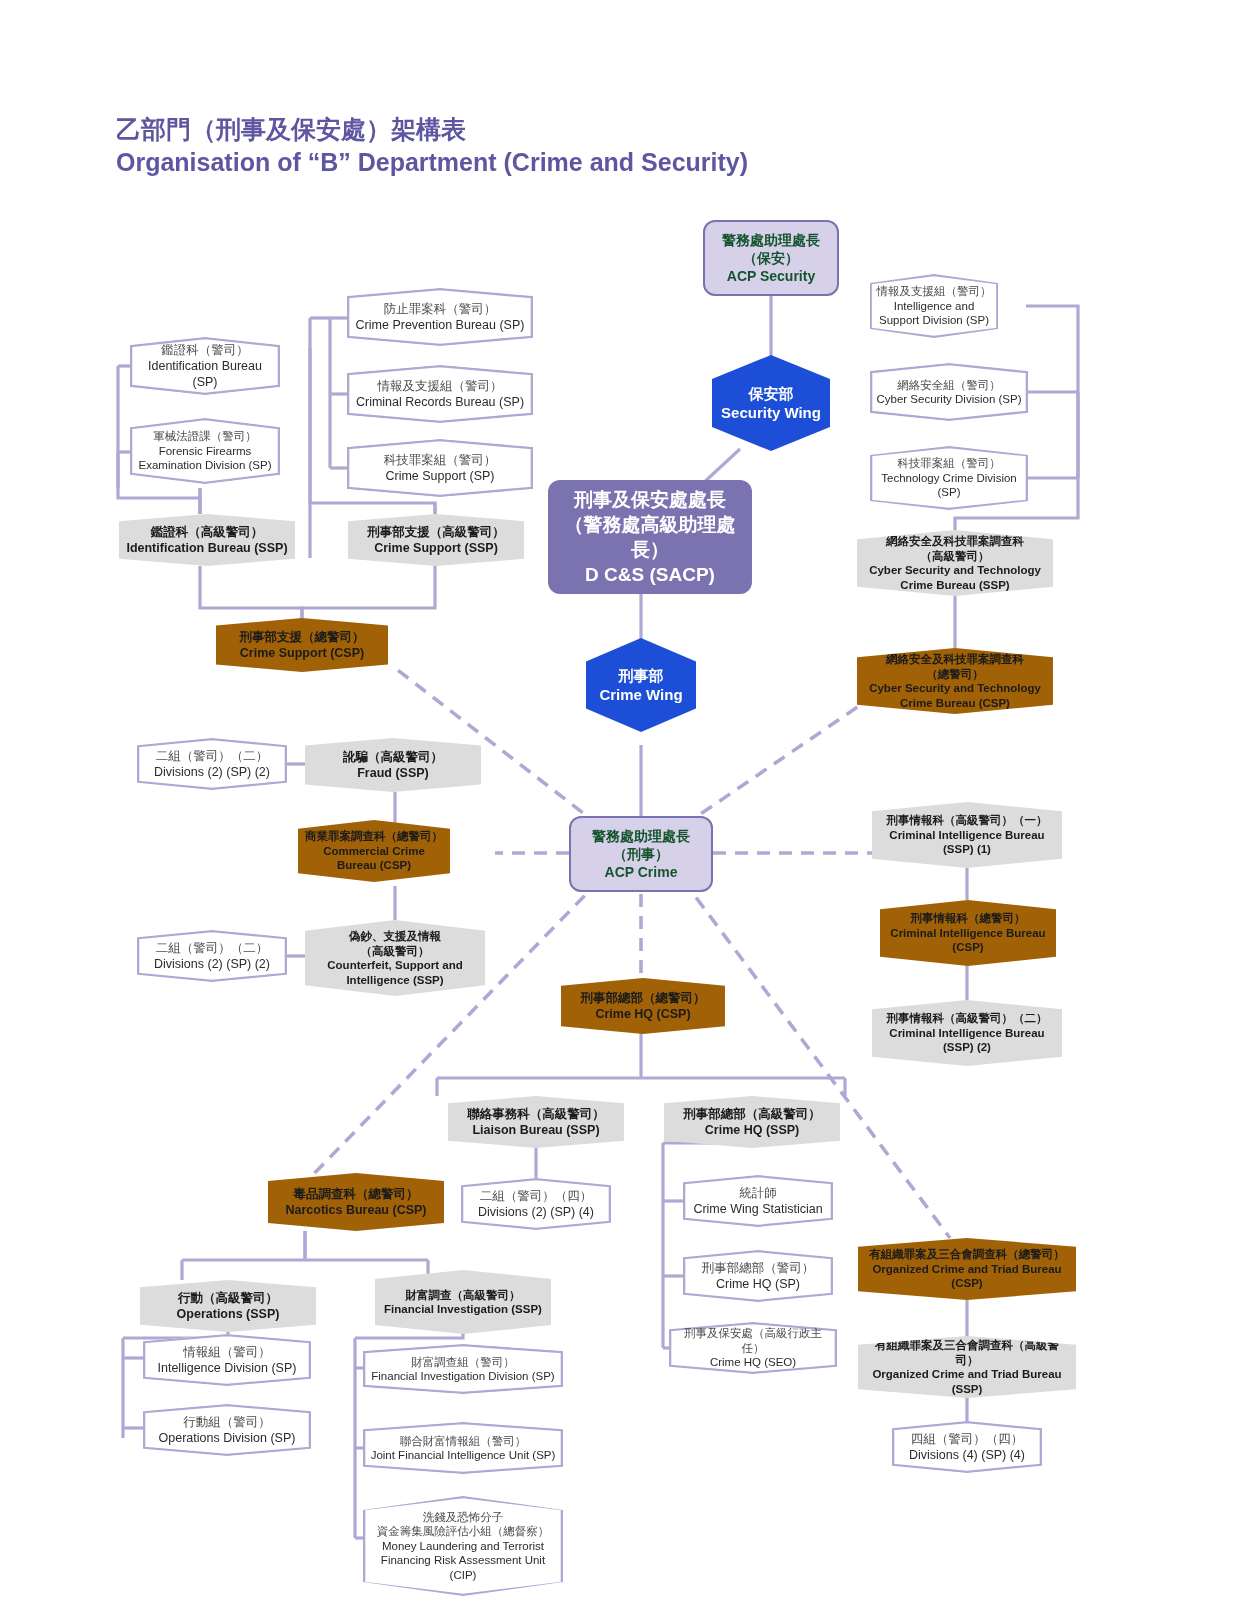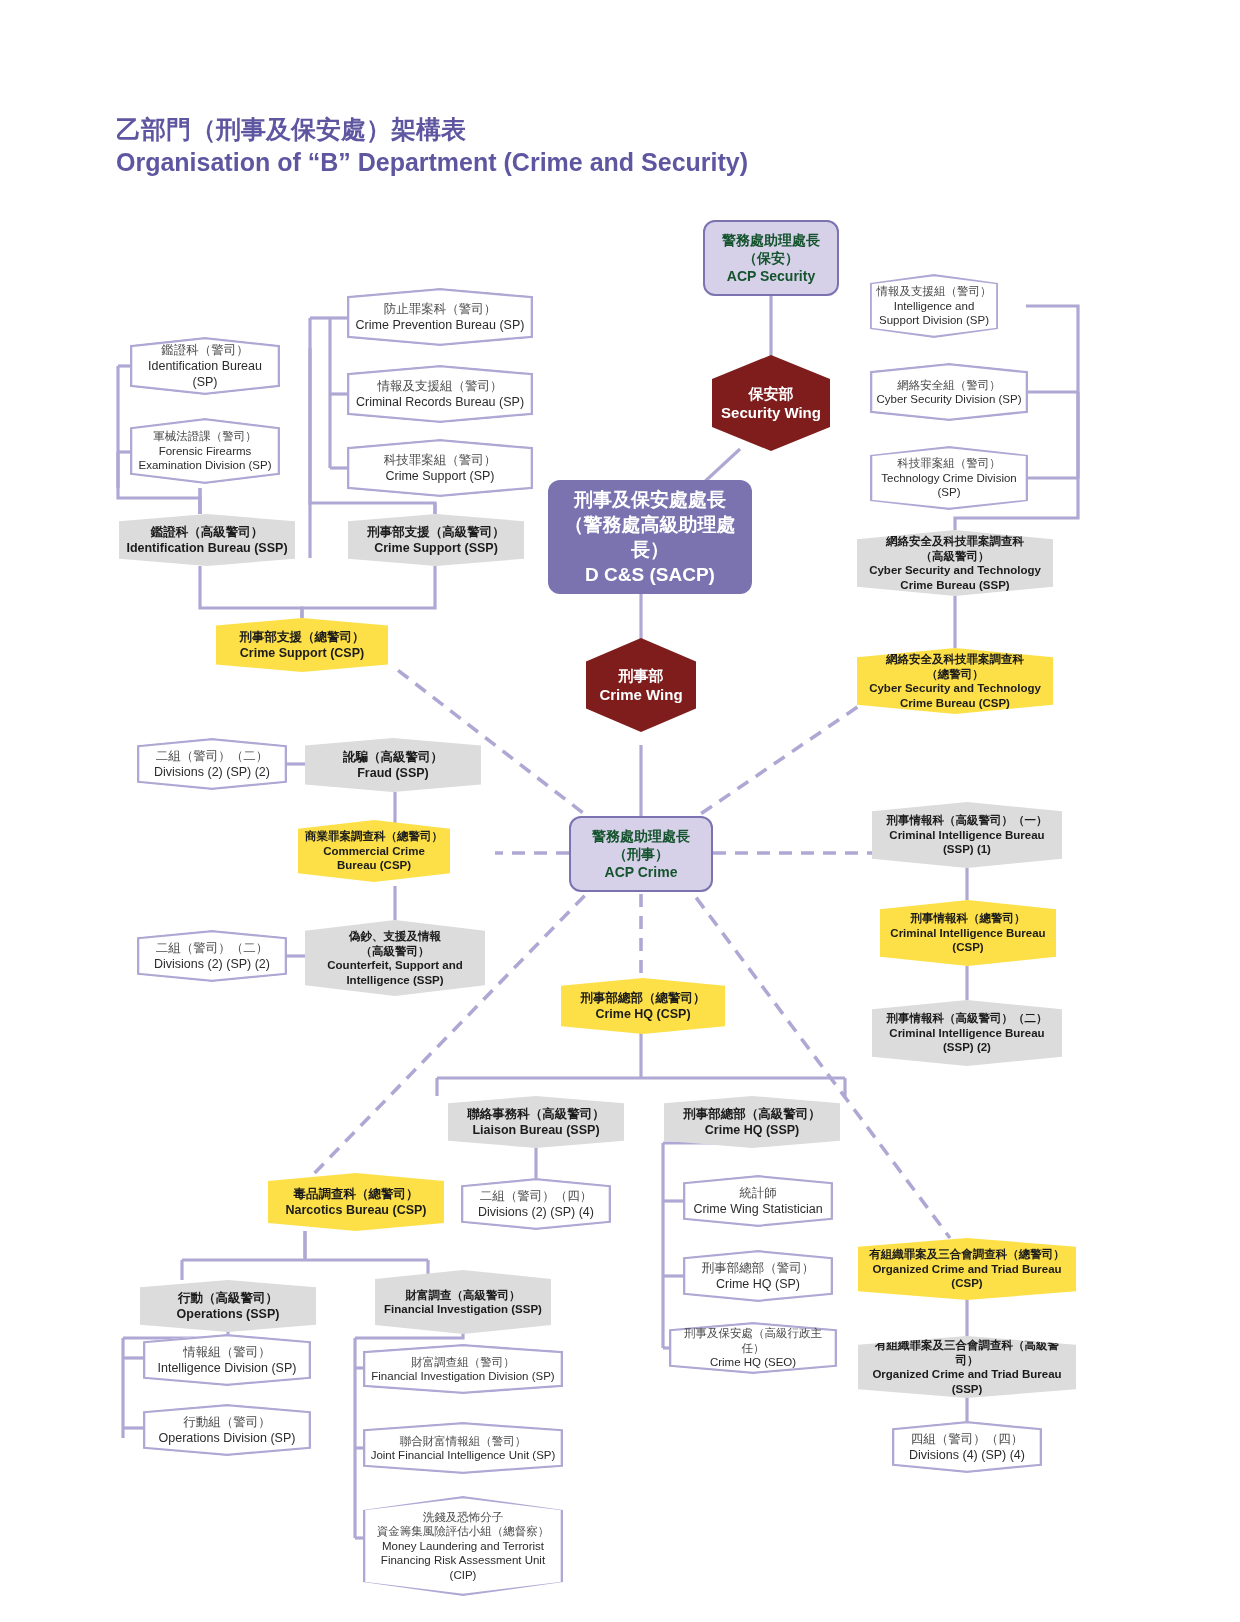--- a/index.html
+++ b/index.html
@@ -44,30 +44,30 @@
   
   .n-acp{
     background:#d6d1e8;border:2.5px solid #7b72b0;border-radius:12px;
     color:#14532d;font-weight:bold;
   }
   .n-acp .zh{font-size:14px;line-height:18px;}
   .n-acp .en{font-size:14px;line-height:18px;}
 
   
   .n-wing{
-    background:#7f1d1d;border:2px solid #8b82bd;
+    background:#1d4ed8;border:2px solid #8b82bd;
     color:#ffffff;font-weight:bold;justify-content:flex-end;
   }
   .n-wing.hex{clip-path:polygon(50% 0%,100% 25%,100% 75%,50% 100%,0% 75%,0% 25%);border:none;}
   .n-wing .zh{font-size:15px;line-height:19px;}
   .n-wing .en{font-size:15px;line-height:19px;}
 
   
   .n-csp{
-    background:#fde047;color:#1b1b1b;font-weight:bold;
+    background:#a16207;color:#1b1b1b;font-weight:bold;
   }
   .n-csp .zh{font-size:12.5px;line-height:16px;}
   .n-csp .en{font-size:12.5px;line-height:16px;}
 
   
   .n-ssp{
     background:#dcdcdc;color:#1b1b1b;font-weight:bold;
   }
   .n-ssp .zh{font-size:12.5px;line-height:16px;}
   .n-ssp .en{font-size:12.5px;line-height:16px;}

